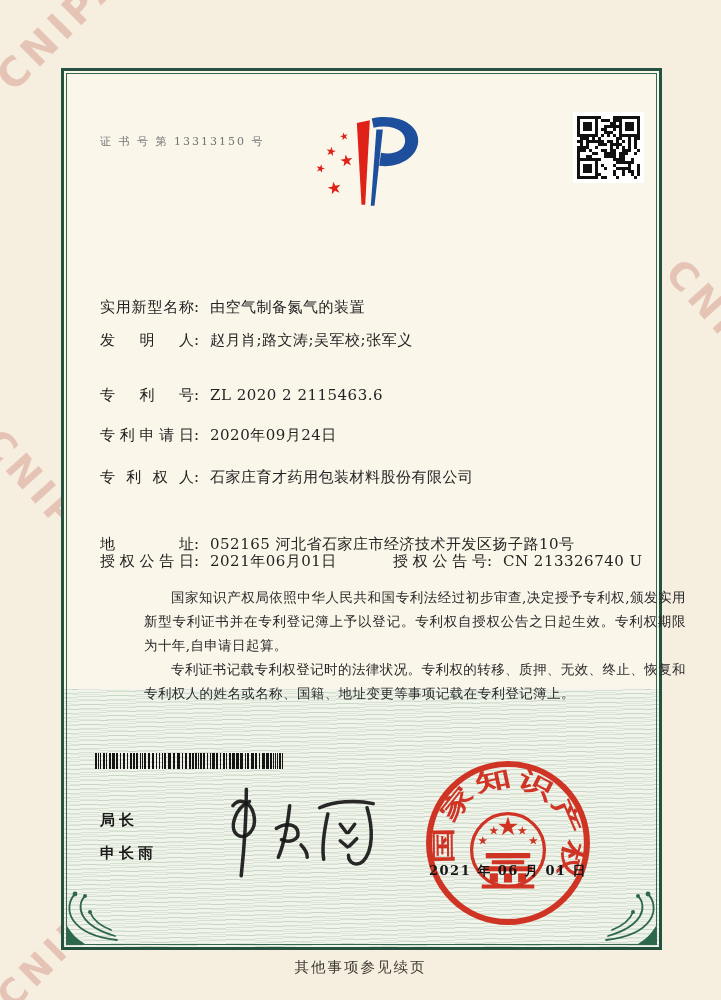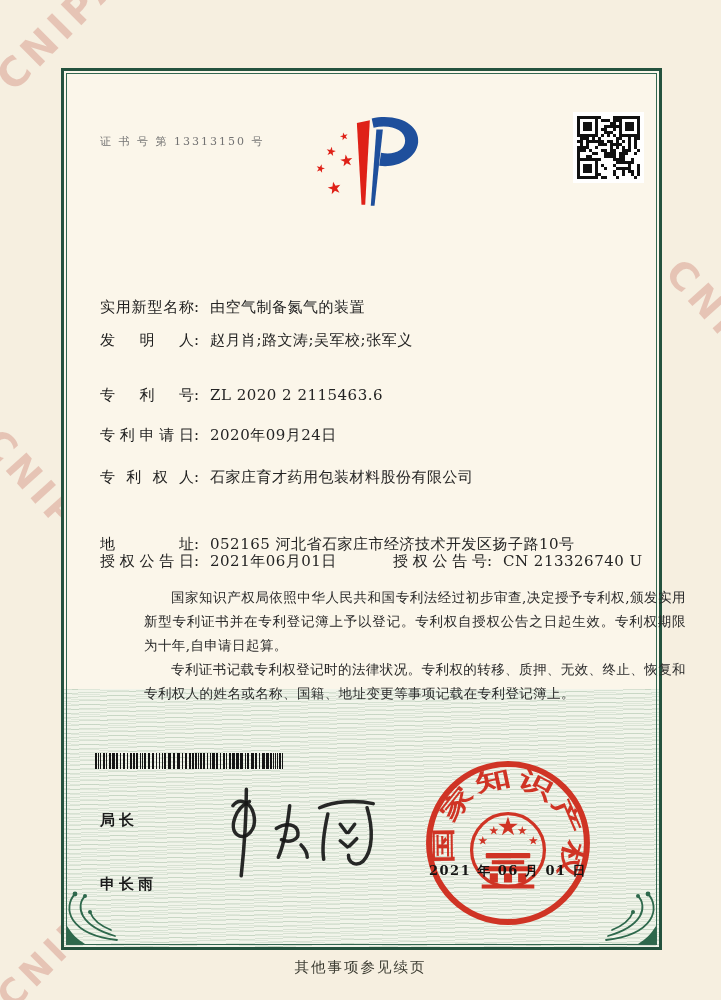--- a/index.html
+++ b/index.html
@@ -46,21 +46,21 @@
   .body-text{position:absolute;left:36px;top:514px;width:542px;font-size:13.5px;
              line-height:1.78;text-align:justify;color:#2a2a2a;letter-spacing:.4px;margin-left:44px;}
   .body-text p{margin:0;text-indent:2em;}
   
   .barcode{position:absolute;left:31px;top:682px;width:194px;height:16px;
            display:flex;align-items:stretch;overflow:hidden;}
   .barcode b{display:block;background:#151515;height:100%;}
   
   .officer{position:absolute;left:36px;font-family:"DejaVu Sans","Liberation Sans",sans-serif;
            font-size:15px;font-weight:700;letter-spacing:4px;color:#1c1c1c;}
-  .officer.role{top:740px;} .officer.name{top:804px;text-align:center;}
+  .officer.role{top:740px;} .officer.name{top:773px;text-align:center;}
   .signature{position:absolute;left:146px;top:712px;width:180px;height:98px;}
   .signature path{stroke:#161616;stroke-width:3.4;fill:none;stroke-linecap:round;opacity:.92;}
   
   .seal{position:absolute;left:358px;top:686px;width:172px;height:172px;opacity:.95;}
   .seal .rd{fill:var(--seal_red,#cf2a1b);}
   .seal .ring{fill:none;stroke:var(--seal_red,#cf2a1b);stroke-width:6;}
   .seal .wreath{fill:none;stroke:var(--seal_red,#cf2a1b);stroke-width:3.2;}
   .seal text{font-weight:700;fill:var(--seal_red,#cf2a1b);}
   .seal-date{position:absolute;left:356px;top:791px;width:176px;text-align:center;
              font-size:13px;font-weight:600;letter-spacing:1.5px;color:#141414;}

